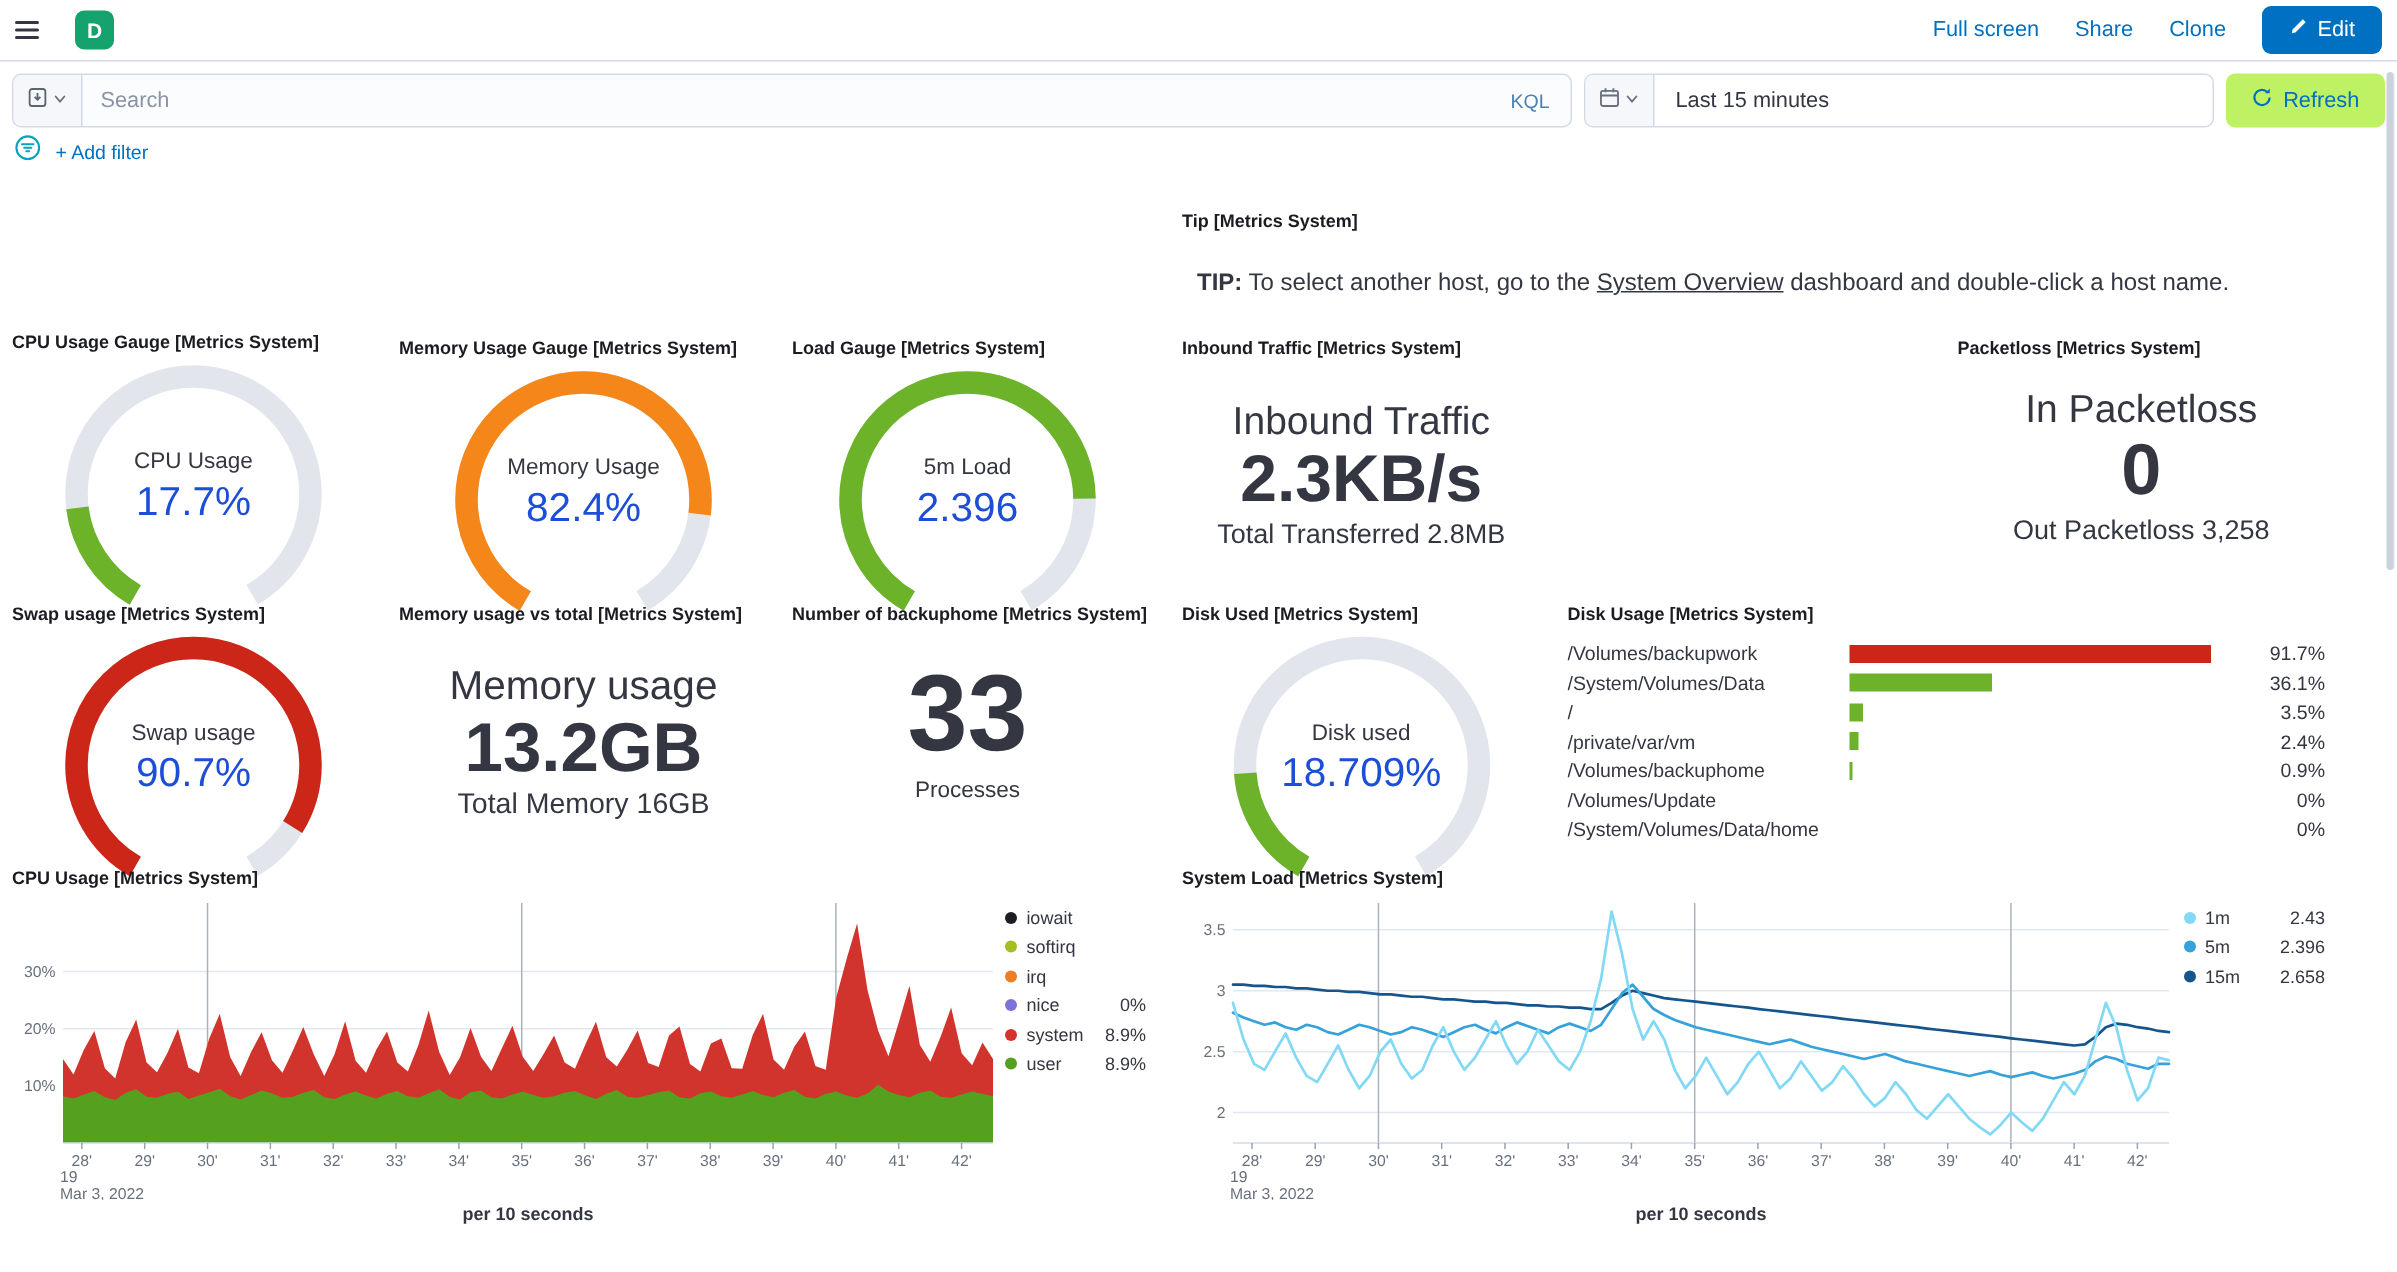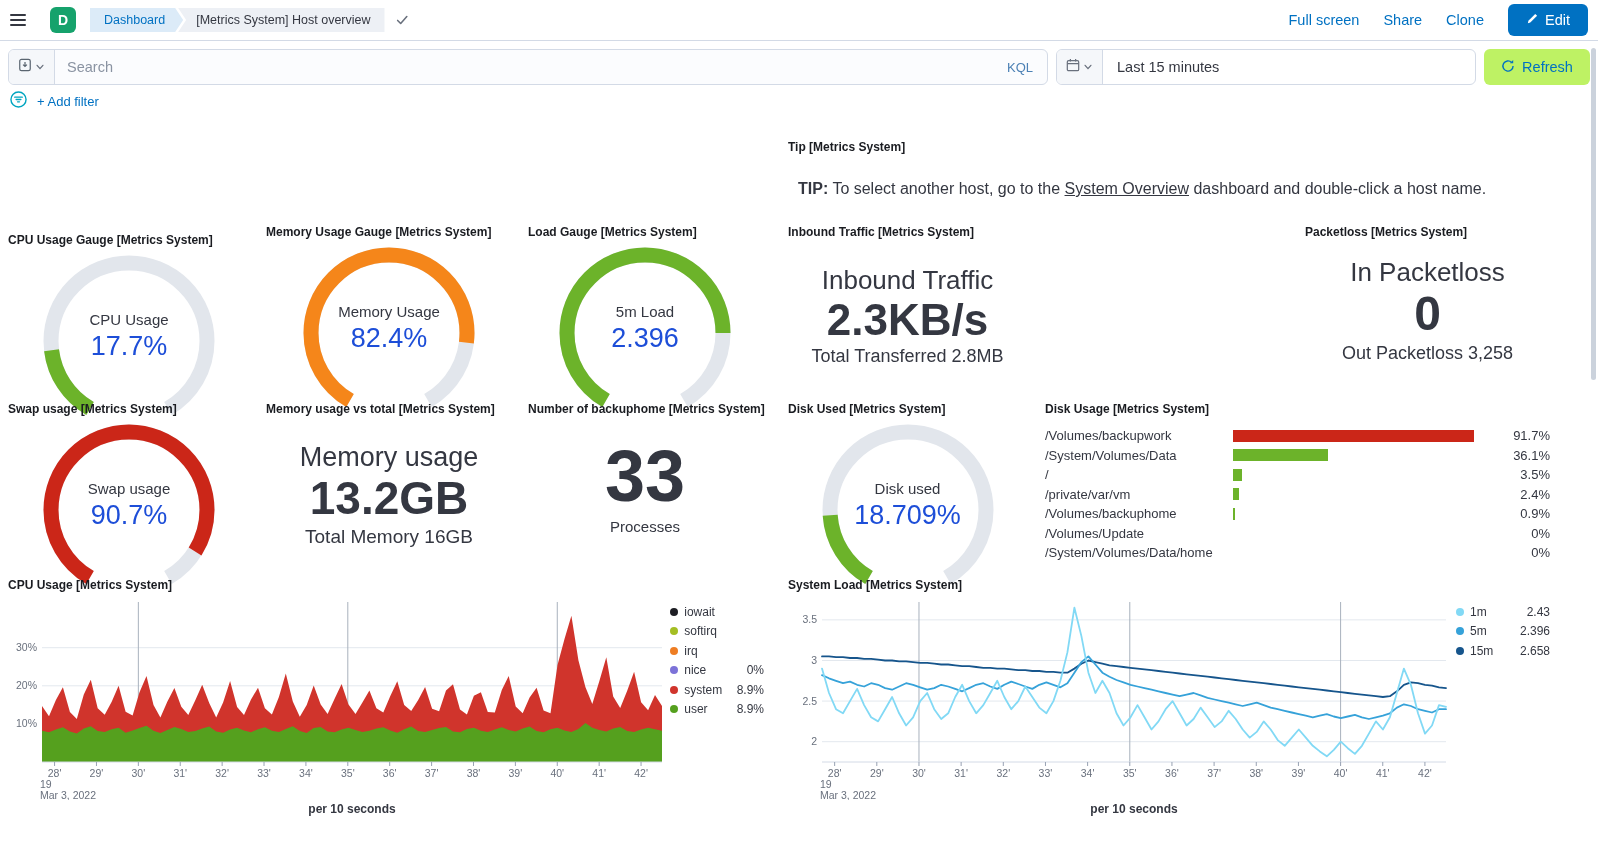--- a/index.html
+++ b/index.html
@@ -92,29 +92,20 @@
 </head>
 <body>
 
 <header class="topbar">
   <button class="hamburger">
       <span></span>
       <span></span>
       <span></span>
     </button>
   <div class="logo">D</div>
-  <nav class="breadcrumbs">
-    <span class="bc bc-first">Dashboard</span>
-    <span class="bc bc-second">[Metrics System] Host overview</span>
-    <span class="check">
-      <svg viewBox="0 0 16 16" width="14" height="14">
-          <path d="M3 8.5l3.5 3.5L13.5 4" fill="none" stroke="#69707D" stroke-width="1.8" stroke-linecap="round" stroke-linejoin="round"></path>
-        </svg>
-    </span>
-  </nav>
   <div class="top-actions">
     <a class="top-link">Full screen</a>
     <a class="top-link">Share</a>
     <a class="top-link">Clone</a>
     <button class="edit-btn">
       <span><svg viewBox="0 0 16 16" width="12" height="12">
             <path d="M12.3 1.2l2.5 2.5-9.1 9.1-3.2.7.7-3.2z" fill="#fff"></path>
           </svg></span>
       <span>Edit</span>
     </button>
@@ -181,21 +172,21 @@
 <div class="dashboard">
 
 
   <div class="panel" style="left:780px;top:15px;width:778px;height:82px;">
     <div class="panel-title">Tip [Metrics System]</div>
     <div class="tip-body">
       <b>TIP:</b><span> To select another host, go to the </span><a>System Overview</a><span> dashboard and double-click a host name.</span>
     </div>
   </div>
 
-  <div class="panel" style="left:0;top:108px;width:258px;height:172px;">
+  <div class="panel" style="left:0;top:96px;width:258px;height:172px;">
     <div class="panel-title">CPU Usage Gauge [Metrics System]</div>
     <div class="gauge-wrap"><svg viewBox="0 0 190 170" width="190" height="170">
           <circle cx="95" cy="88" r="78" fill="none" stroke="#E2E6EC" stroke-width="15" pathLength="360" stroke-dasharray="300 60" stroke-dashoffset="-120"></circle>
           <circle cx="95" cy="88" r="78" fill="none" stroke="#6CB32A" stroke-width="15" pathLength="360" stroke-dasharray="53.099999999999994 306.9" stroke-dashoffset="-120"></circle>
         </svg>
       <div class="gauge-text">
         <div class="gauge-label">CPU Usage</div>
         <div class="gauge-value">17.7%</div>
       </div>
     </div>

